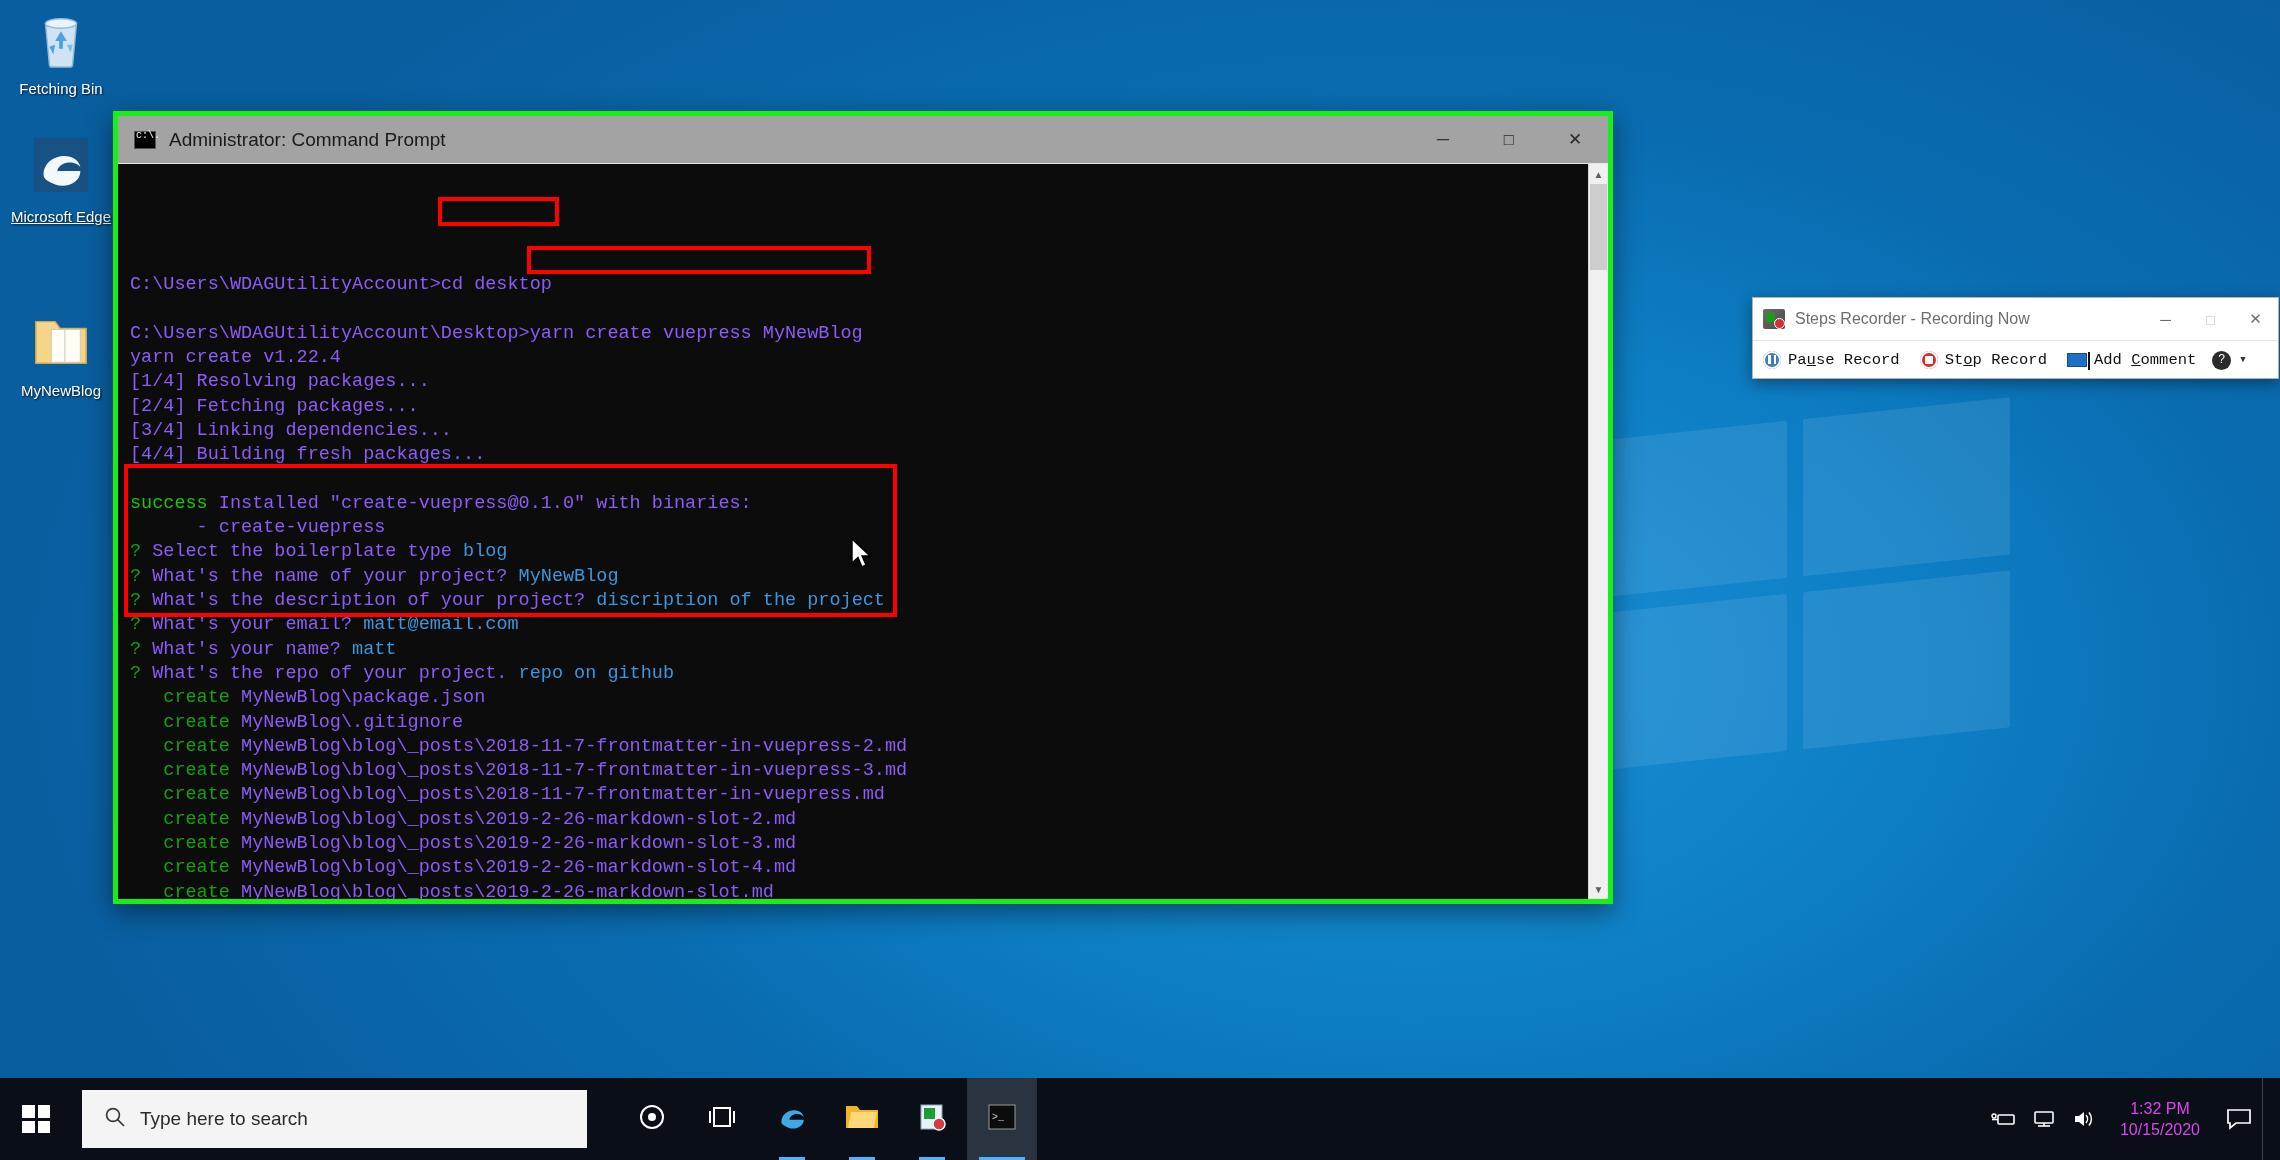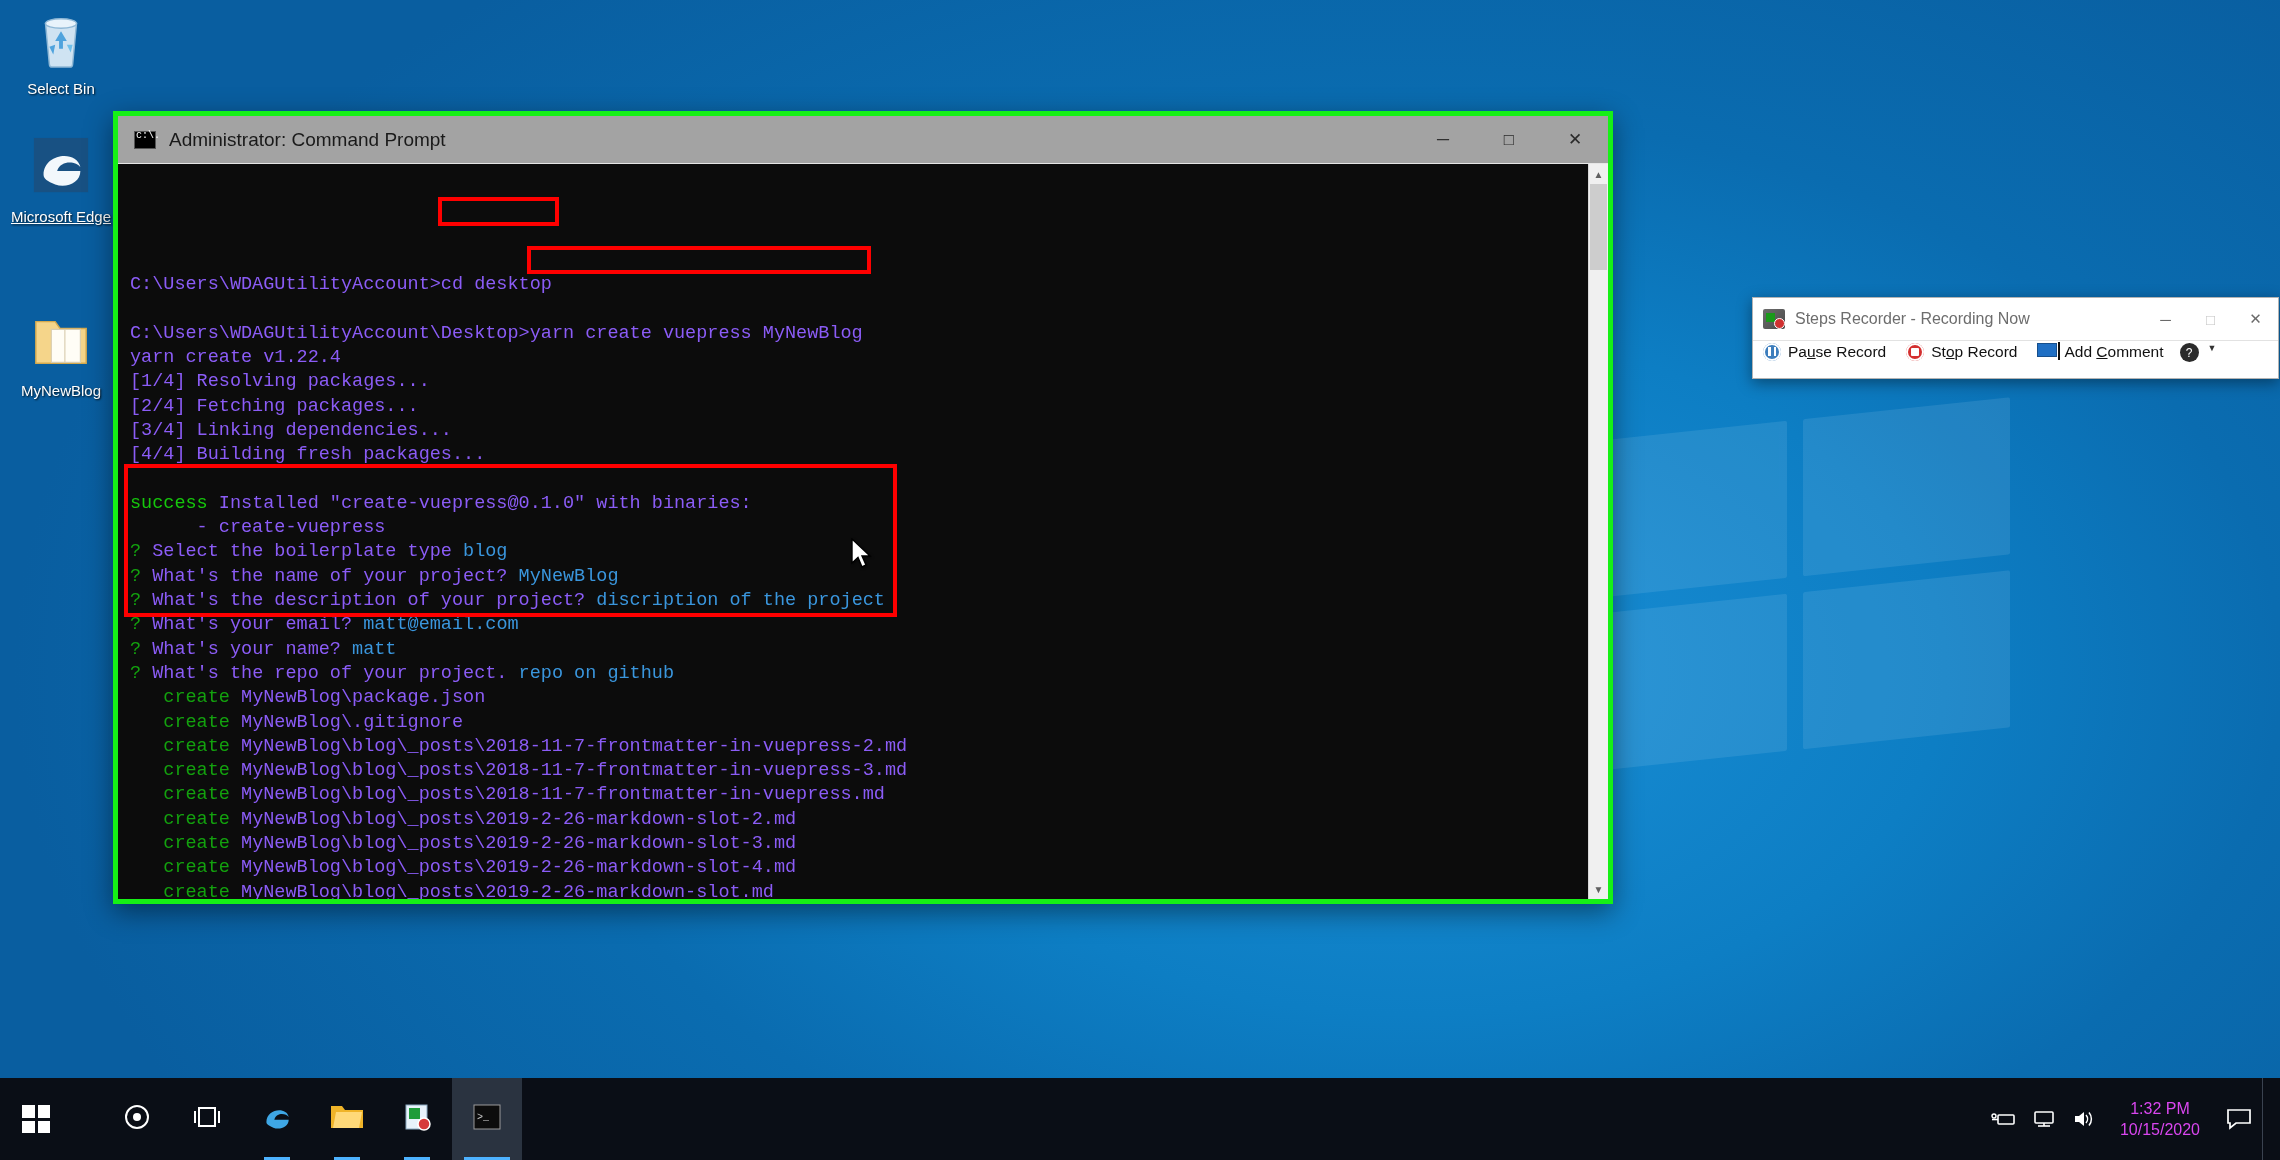--- a/index.html
+++ b/index.html
@@ -154,21 +154,21 @@
     border:1px solid #fff;
   }
   #sr-title-text { font-size:16px; color:#6d6d6d; flex:1; }
   .sr-wbtn { width:45px; height:40px; display:flex; align-items:center; justify-content:center;
              font-size:15px; color:#6a6a6a; }
   #sr-toolbar {
     height: 39px; display:flex; align-items:center;
     background:#ffffff; border-top:1px solid #e2e2e2;
     font-size:15.5px; color:#111;
   }
-  .sr-btn { display:flex; gap:7px; padding: 0 10px; height:34px; }
+  .sr-btn { display:flex; align-items:center; gap:7px; padding: 0 10px; height:34px;font-family:Liberation Mono, monospace; }
   .ic-pause {
     width:18px;height:18px;border-radius:50%;
     background:#3d7ebd;position:relative;
     box-shadow: inset 0 0 0 2px #fff;
   }
   .ic-pause::before, .ic-pause::after{
     content:"";position:absolute;top:4px;width:2.5px;height:9px;background:#fff;
   }
   .ic-pause::before{left:5px;} .ic-pause::after{right:5px;}
   .ic-stop {
@@ -258,21 +258,21 @@
   <div class="dicon" style="left:2px;top:8px;">
     <span class="glyph">
       <svg width="62" height="62" viewBox="0 0 64 64">
         <path d="M16 16 h32 l-4 42 a3 3 0 0 1 -3 3 h-18 a3 3 0 0 1 -3 -3 z" fill="#cfe3f2" stroke="#8fb8d6" stroke-width="1.5"></path>
         <ellipse cx="32" cy="16" rx="16" ry="5" fill="#e8f3fb" stroke="#8fb8d6" stroke-width="1.5"></ellipse>
         <path d="M32 24 l6 10 h-4 v8 h-4 v-8 h-4 z" fill="#4fa3dd" transform="rotate(0 32 34)"></path>
         <path d="M24 48 l-4-8 6-2 z" fill="#4fa3dd"></path>
         <path d="M42 46 l2-8 -6 0 z" fill="#6fc0ea"></path>
       </svg>
     </span>
-    <span class="cap">Select Bin</span>
+    <span class="cap">Fetching Bin</span>
   </div>
 
   <div class="dicon" style="left:2px;top:136px;text-decoration:underline;">
     <span class="glyph">
       <svg width="62" height="62" viewBox="0 0 64 64">
         <rect x="4" y="2" width="56" height="56" fill="#1e4e79" opacity=".75"></rect>
         <path d="M14 40 C14 18 48 14 52 32 C48 26 32 24 28 36 L52 36 C52 48 38 54 26 50 C18 47 14 44 14 40 Z" fill="#f2f8fc"></path>
       </svg>
     </span>
     <span class="cap">Microsoft Edge</span>
@@ -351,20 +351,29 @@
   <div id="taskbar">
     <div id="start-button">
       <span class="winlogo">
         <div></div>
           <div></div>
           <div></div>
           <div></div>
       </span>
     </div>
 
+    <div id="search-box">
+      <span>
+        <svg width="22" height="22" viewBox="0 0 22 22">
+          <circle cx="9" cy="9" r="6.4" fill="none" stroke="#3a3a3a" stroke-width="1.7"></circle>
+          <line x1="13.6" y1="13.6" x2="20" y2="20" stroke="#3a3a3a" stroke-width="1.7"></line>
+        </svg>
+      </span>
+      <span>Type here to search</span>
+    </div>
 
     <div class="tb-item" style="margin-left:30px;">
       <span>
         <svg width="26" height="26" viewBox="0 0 26 26">
           <circle cx="13" cy="13" r="11" fill="none" stroke="#fff" stroke-width="2"></circle>
           <circle cx="13" cy="13" r="4" fill="#fff"></circle>
         </svg>
       </span>
     </div>
 

